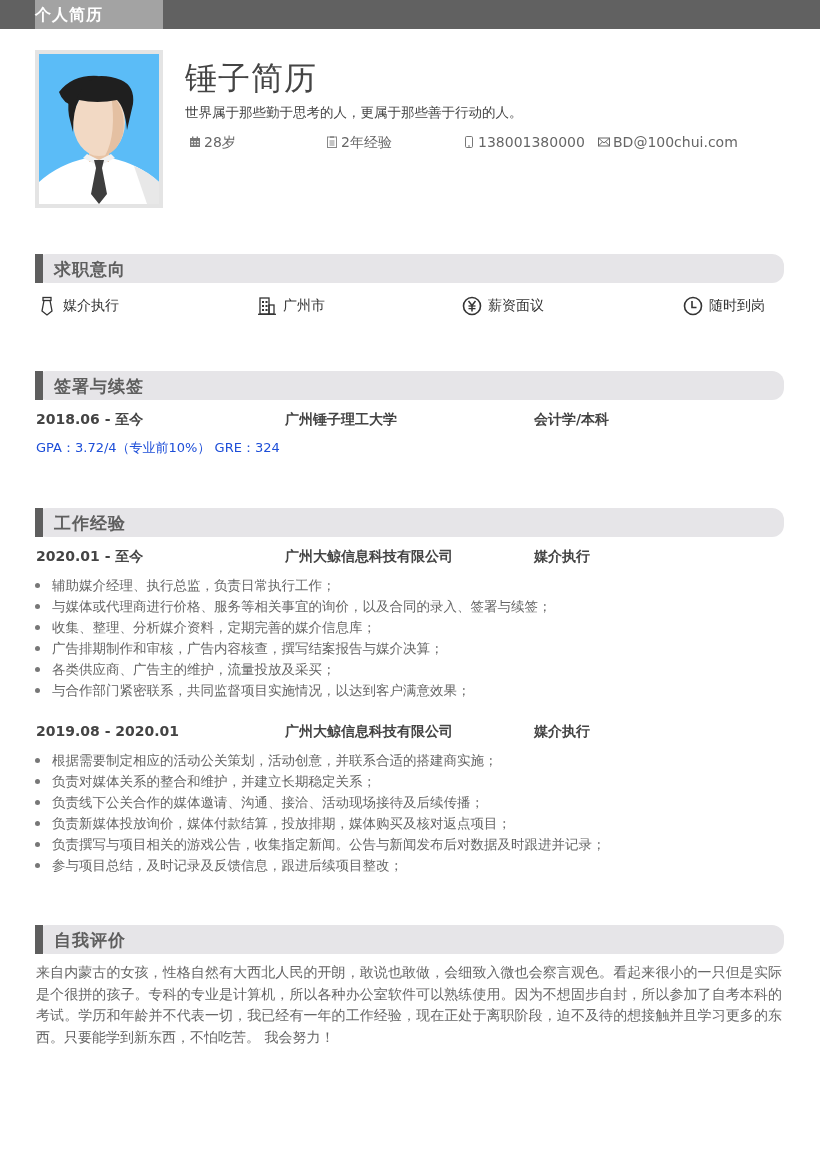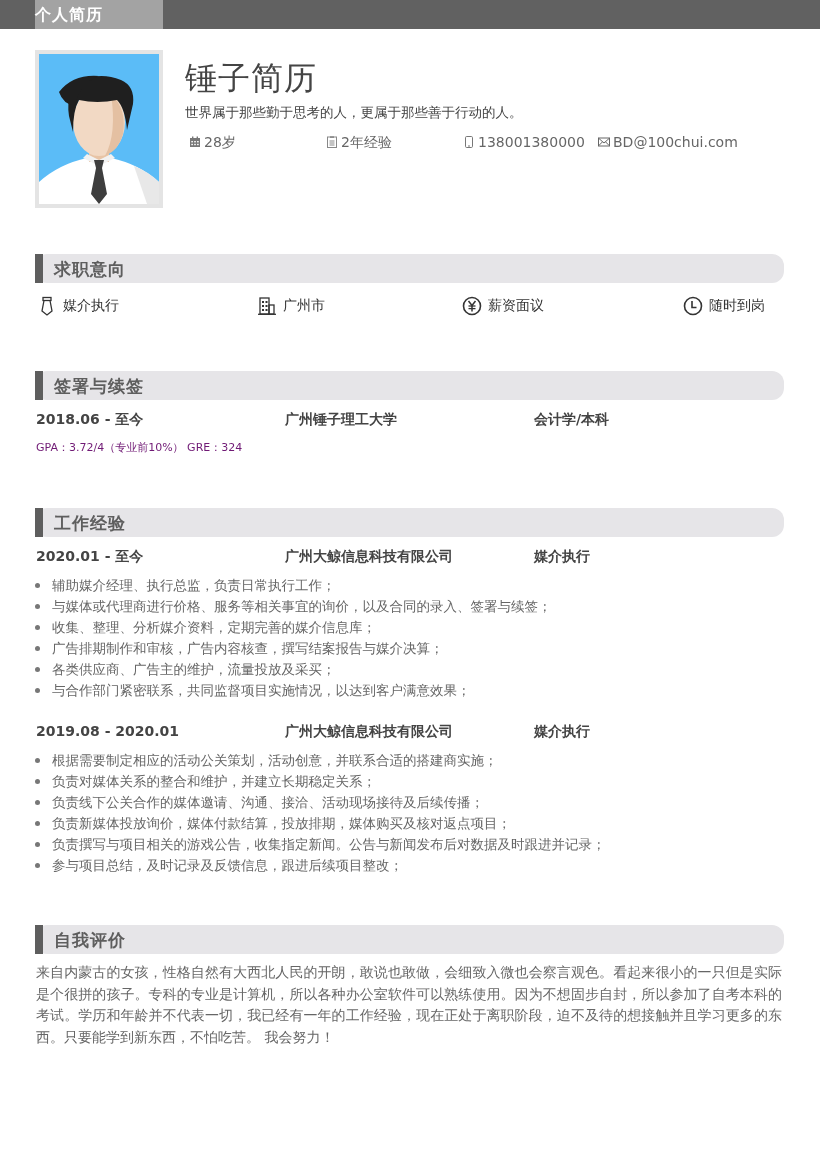--- a/index.html
+++ b/index.html
@@ -18,21 +18,21 @@
   .info-row svg { width: 12px; height: 12px; margin-right: 3px; }
 
   .section-head { position: absolute; left: 35px; width: 749px; height: 29px; background: #e6e5e8; border-radius: 12px; }
   .section-head .bar { position: absolute; left: 0; top: 0; width: 8px; height: 29px; background: #5e5e5e; }
   .section-head .title { position: absolute; left: 19px; top: 0; font-size: 17px; font-weight: bold; color: #5e5e5e; line-height: 30px; letter-spacing: 1px; }
 
   .intent { position: absolute; top: 295px; height: 22px; display: flex; align-items: center; font-size: 14px; color: #333; white-space: nowrap; }
   .intent svg { width: 20px; height: 20px; margin-right: 6px; }
 
   .row-bold { position: absolute; font-size: 14px; font-weight: bold; color: #444; line-height: 20px; white-space: nowrap; }
-  .plain { position: absolute; font-size: 11px; color: #701a75; line-height: 20px; white-space: nowrap; }
+  .plain { position: absolute; font-size: 13px; color: #1d4ed8; line-height: 20px; white-space: nowrap; }
 
   .bullets { position: absolute; left: 32px; list-style: none; }
   .bullets li { position: relative; padding-left: 20px; font-size: 13.5px; color: #666; line-height: 21px; height: 21px; white-space: nowrap; }
   .bullets li::before { content: ""; position: absolute; left: 3px; top: 8px; width: 5px; height: 5px; border-radius: 50%; background: #777; }
 
   .para { position: absolute; left: 36px; top: 962px; width: 746px; font-size: 14px; color: #666; line-height: 21.5px; text-align: justify; }
 </style>
 </head>
 <body>
 

